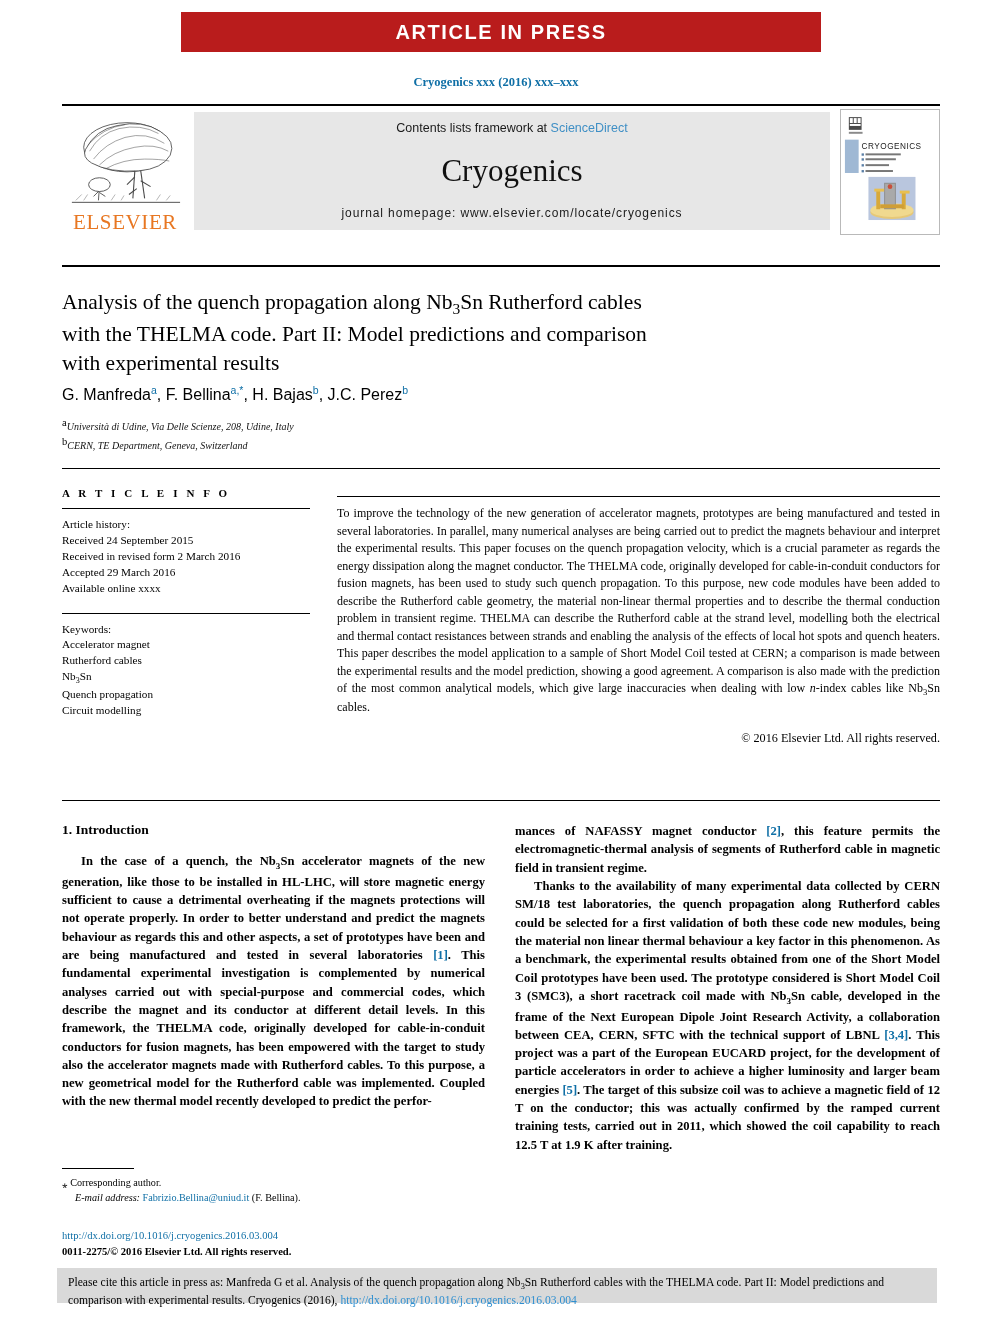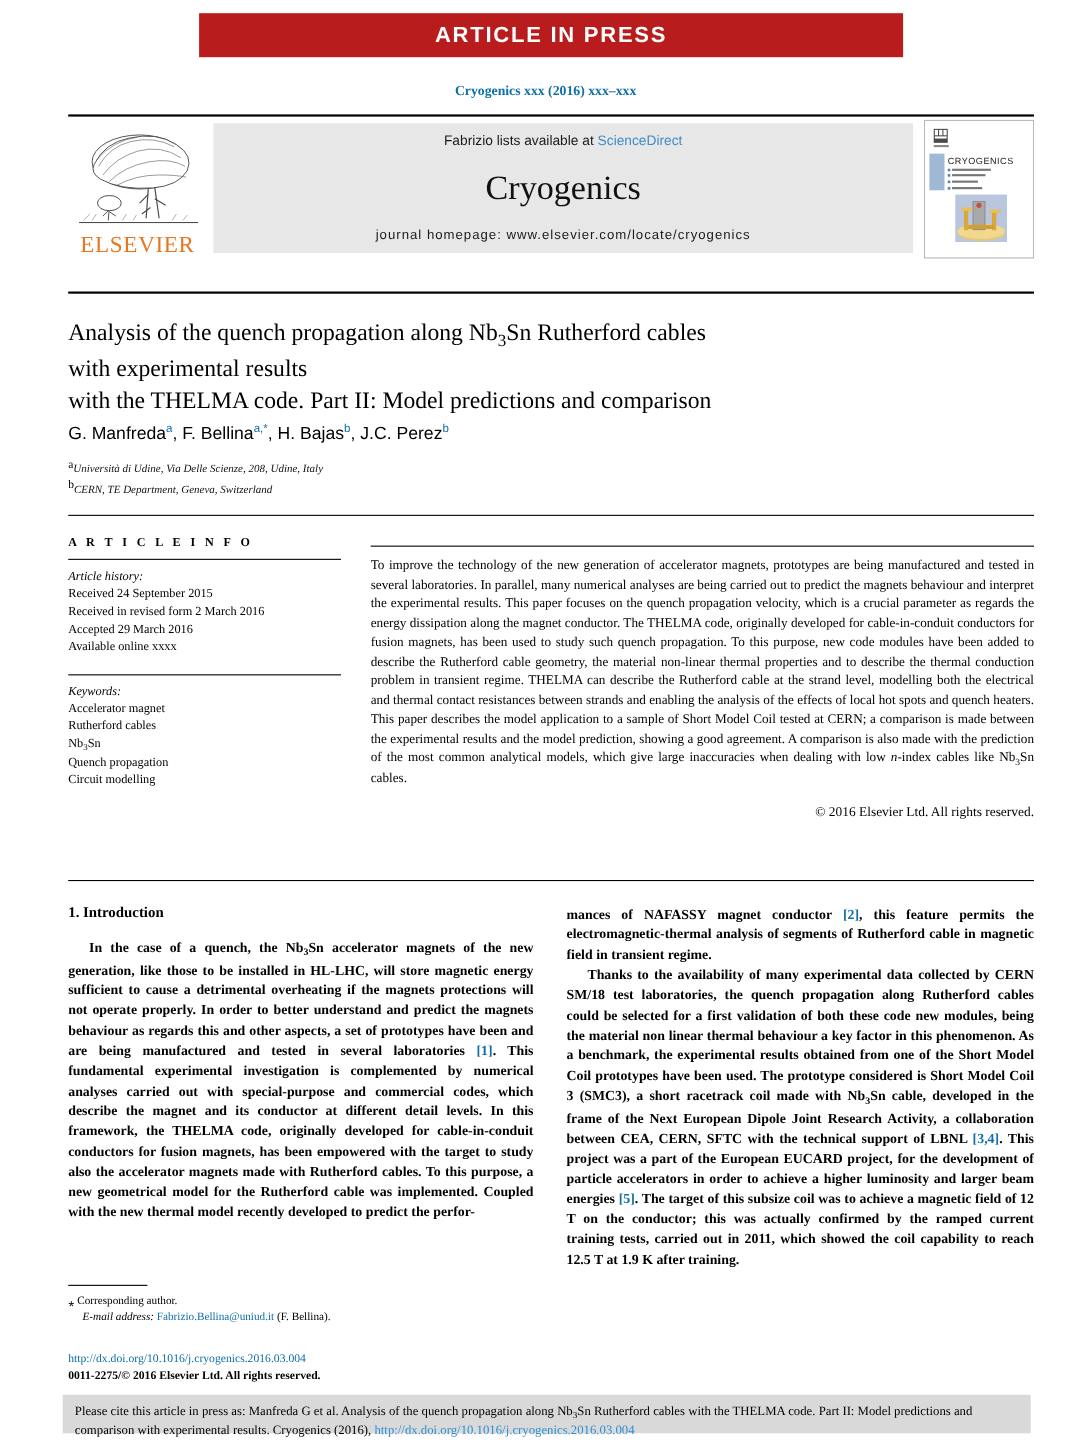--- a/index.html
+++ b/index.html
@@ -208,21 +208,20 @@
     border-top: 1px solid #000;
     margin: 9px 0 8px 0;
   }
   .info-block {
     font-family: "Liberation Serif", serif;
     font-size: 11.2px;
     line-height: 1.42;
     color: #000;
   }
   .info-block .it {
-    font-style: italic;
   }
 
   .abstract-col {
     position: absolute;
     left: 337px;
     top: 487px;
     width: 603px;
   }
   .abstract-body {
     font-family: "Liberation Serif", serif;
@@ -371,21 +370,21 @@
         <line x1="56" y1="86" x2="59" y2="81"></line>
         <line x1="92" y1="86" x2="96" y2="80"></line>
         <line x1="102" y1="86" x2="106" y2="81"></line>
       </g>
     </svg>
     <div class="elsevier-word">ELSEVIER</div>
   </div>
 
   <div class="journal-band">
     <div class="contents-line">
-      <span>Fabrizio lists available at </span><a href="#">ScienceDirect</a>
+      <span>Contents lists framework at </span><a href="#">ScienceDirect</a>
     </div>
     <div class="journal-title">Cryogenics</div>
     <div class="homepage-line">journal homepage: www.elsevier.com/locate/cryogenics</div>
   </div>
 
   <div class="cover-thumb">
     <svg viewBox="0 0 100 126" width="98" height="124">
       <rect x="0" y="0" width="100" height="126" fill="#ffffff"></rect>
       <rect x="8" y="7" width="13" height="13" fill="#4a4a4a"></rect>
       <rect x="9" y="8" width="3" height="5" fill="#ffffff"></rect>
@@ -416,22 +415,22 @@
       <rect x="40" y="96" width="24" height="4" fill="#cf9e36"></rect>
       <rect x="6" y="112" width="88" height="10" fill="#ffffff"></rect>
     </svg>
   </div>
 </div>
 
 <div class="rule-top"></div>
 
 <div class="paper-title">
   <div>Analysis of the quench propagation along Nb<sub>3</sub>Sn Rutherford cables</div>
+  <div>with the THELMA code. Part II: Model predictions and comparison</div>
   <div>with experimental results</div>
-  <div>with the THELMA code. Part II: Model predictions and comparison</div>
 </div>
 
 <div class="authors">
   <span>G. Manfreda</span><sup>a</sup>,
   <span>F. Bellina</span><sup>a,*</sup>,
   <span>H. Bajas</span><sup>b</sup>,
   <span>J.C. Perez</span><sup>b</sup>
 </div>
 
 <div class="aff">

